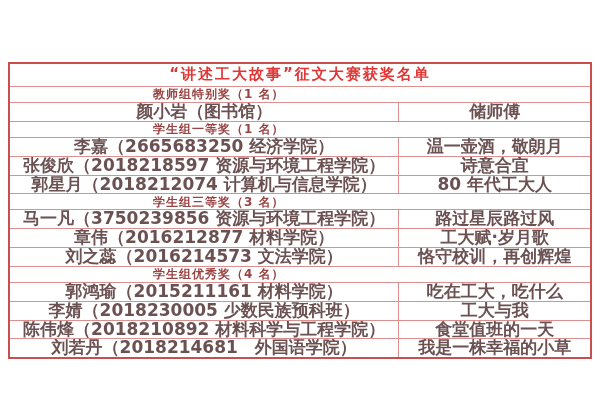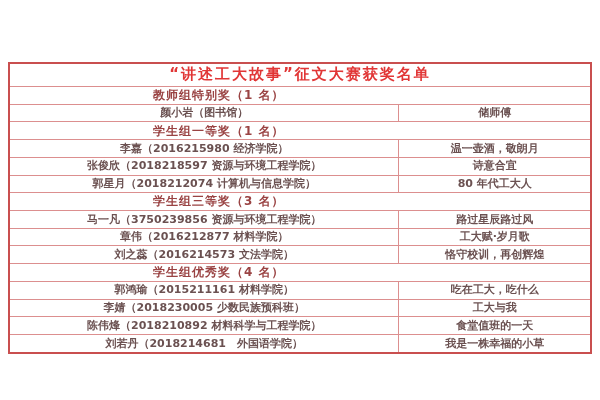--- a/index.html
+++ b/index.html
@@ -61,21 +61,21 @@
     padding: 0;
   }
   tr.category-row .cat-inner {
     display: block;
     width: 72%;
     text-align: center;
     letter-spacing: 1px;
   }
   tr.award-row td {
     height: 15px;
-    font-size: 11px;
+    font-size: 17px;
     font-weight: bold;
     color: var(--row-text, #6b5151);
   }
 </style>
 </head>
 <body>
 
 <div class="page">
   <table class="awards">
     <colgroup>
@@ -97,21 +97,21 @@
         <tr class="award-row">
           <td>颜小岩（图书馆）</td>
           <td>储师傅</td>
         </tr>
         <tr class="category-row">
           <td colspan="2">
             <span class="cat-inner">学生组一等奖（1 名）</span>
           </td>
         </tr>
         <tr class="award-row">
-          <td>李嘉（2016215980 经济学院）</td>
+          <td>李嘉（2665683250 经济学院）</td>
           <td>温一壶酒，敬朗月</td>
         </tr>
         <tr class="award-row">
           <td>张俊欣（2018218597 资源与环境工程学院）</td>
           <td>诗意合宜</td>
         </tr>
         <tr class="award-row">
           <td>郭星月（2018212074 计算机与信息学院）</td>
           <td>80 年代工大人</td>
         </tr>

